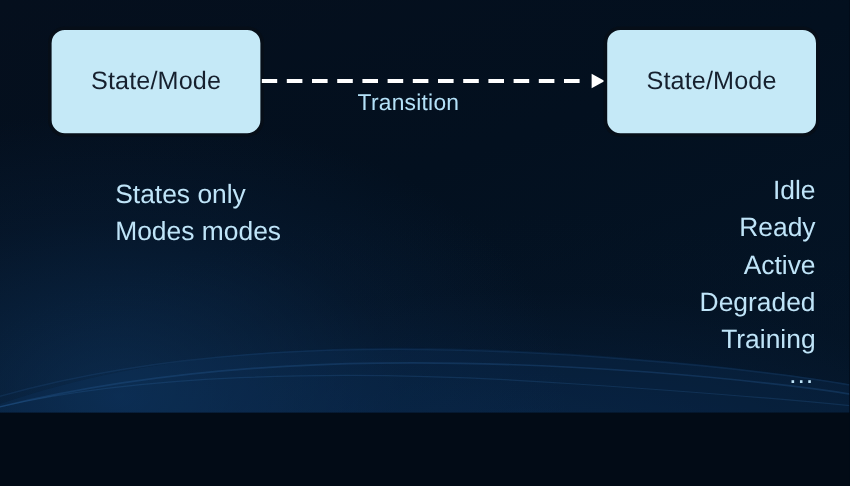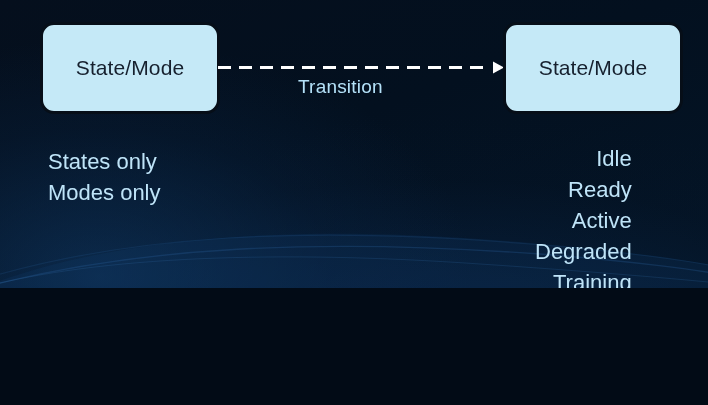--- a/index.html
+++ b/index.html
@@ -3,21 +3,21 @@
 <meta charset="utf-8">
 <style>
   html, body {
     margin: 0;
     padding: 0;
     background: #020b16;
   }
   #slide {
     position: relative;
     width: 708px;
-    height: 288px;
+    height: 344px;
     overflow: hidden;
     background:
       radial-gradient(ellipse 520px 330px at 14% 96%, rgba(18,62,110,0.55) 0%, rgba(12,44,82,0.22) 45%, rgba(4,16,31,0) 72%),
       radial-gradient(ellipse 700px 260px at 62% 112%, rgba(14,50,96,0.40) 0%, rgba(6,22,44,0.12) 55%, rgba(4,16,31,0) 80%),
       linear-gradient(160deg, #050f1d 0%, #03101f 45%, #041527 100%);
     font-family: "Liberation Sans", sans-serif;
   }
   .bg-swoosh {
     position: absolute;
     left: 0;
@@ -64,21 +64,21 @@
 
   .list {
     position: absolute;
     color: #bfe4f8;
     font-size: 22px;
     line-height: 31px;
     white-space: nowrap;
   }
   #list-left  { left: 48px;  top: 146px; }
   #list-right { left: 535px; top: 143px; text-align: right; }
-  .list-item { display: block; }
+  .list-item { display: block; margin-left: 48px; }
   .ellipsis-item { font-size: 22px; line-height: 28px; letter-spacing: 1px; }
 </style>
 </head>
 <body>
 
 <div id="slide">
 
   <svg class="bg-swoosh" viewBox="0 0 708 150" preserveAspectRatio="none" aria-hidden="true">
     <path d="M-20,150 C120,96 300,86 520,104 C620,112 690,122 728,130 L728,150 Z" fill="rgba(20,66,116,0.22)"></path>
     <path d="M-20,150 C140,108 320,100 540,116 C630,123 700,132 728,138" fill="none" stroke="rgba(46,104,164,0.30)" stroke-width="1.4"></path>
@@ -98,21 +98,21 @@
   </div>
 
   <div class="edge-label">Transition</div>
 
   <div class="node" id="node-right">
     <span>State/Mode</span>
   </div>
 
   <div class="list" id="list-left">
     <span class="list-item">States only</span>
-    <span class="list-item">Modes only</span>
+    <span class="list-item">Modes modes</span>
   </div>
 
   <div class="list" id="list-right">
     <span class="list-item">Idle</span>
     <span class="list-item">Ready</span>
     <span class="list-item">Active</span>
     <span class="list-item">Degraded</span>
     <span class="list-item">Training</span>
     <span class="list-item ellipsis-item">…</span>
   </div>

